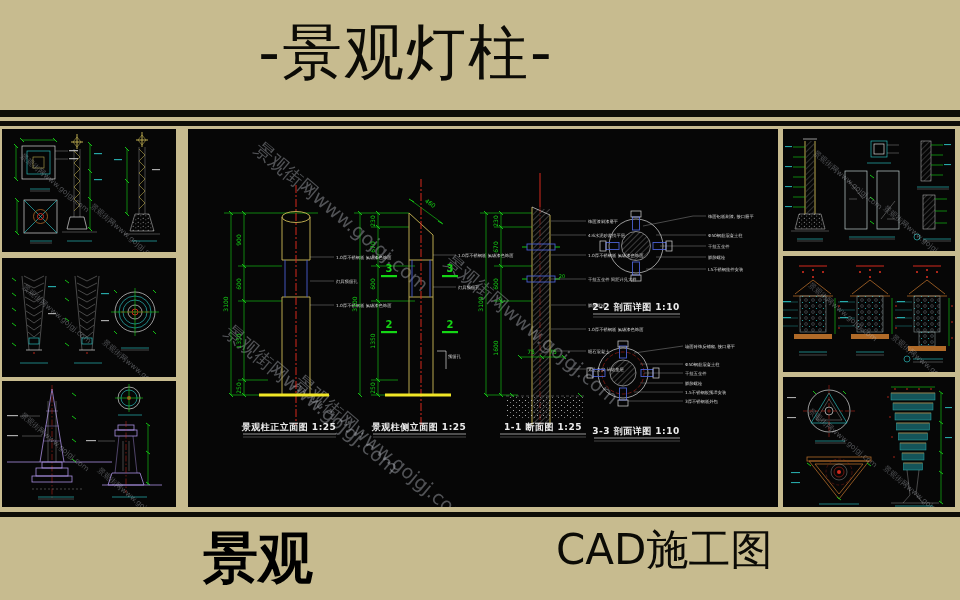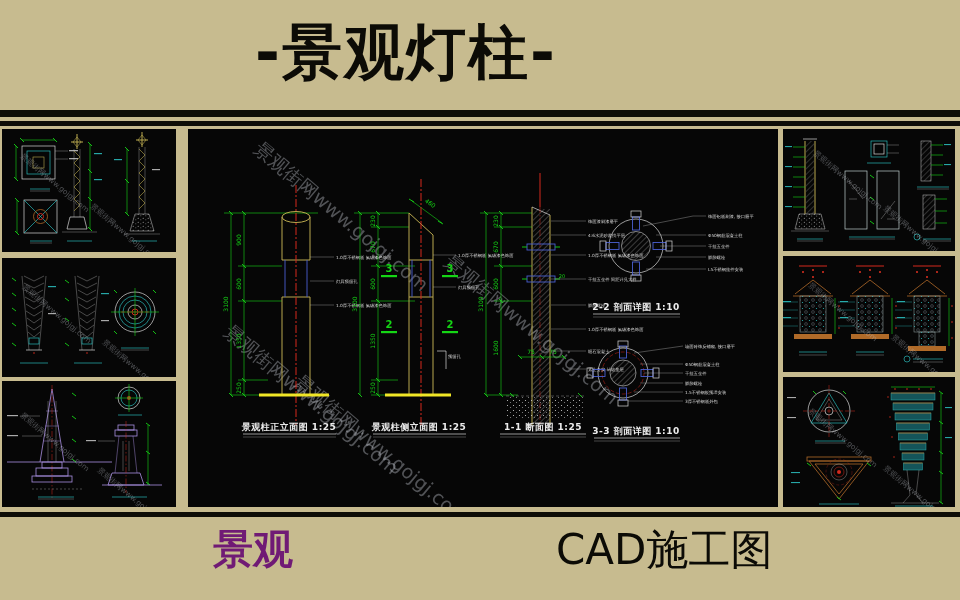--- a/index.html
+++ b/index.html
@@ -3,24 +3,24 @@
 <meta charset="utf-8">
 <style>
   html,body{margin:0;padding:0}
   body{width:960px;height:600px;position:relative;overflow:hidden;
        background:#c7bb8f;font-family:"DejaVu Sans",sans-serif}
   .rule{position:absolute;left:0;width:960px;background:#0e0d07}
   #rule1{top:110px;height:7px}
   #rule2{top:121px;height:5px}
   #rule3{top:512px;height:5px}
   #title{position:absolute;top:22px;left:0;width:812px;text-align:center;
-         font-size:60px;font-weight:bold;color:#0c0b06;letter-spacing:2px;line-height:1}
+         font-size:60px;font-weight:normal;color:#0c0b06;letter-spacing:2px;line-height:1}
   .panel{position:absolute;background:#060606}
   .panel svg{display:block}
-  #footer-left{position:absolute;top:522px;left:213px;font-size:40px;font-weight:bold;color:#701a75}
+  #footer-left{position:absolute;top:522px;left:203px;font-size:55px;font-weight:bold;color:#000000}
   #footer-right{position:absolute;top:522px;left:556px;font-size:42px;font-weight:normal;color:#0c0b06}
   svg text{font-family:"DejaVu Sans",sans-serif}
   .sg{stroke:#15d615;stroke-width:.6;fill:none}
   .sgk{stroke:#15d615;stroke-width:.9;fill:none}
   .sy{stroke:#b9a84e;stroke-width:1;fill:none}
   .syt{stroke:#b9a84e;stroke-width:.6;fill:none}
   .sw{stroke:#d8d8d8;stroke-width:.7;fill:none}
   .swt{stroke:#c8c8c8;stroke-width:.35;fill:none}
   .sr{stroke:#d4291d;stroke-width:1;fill:none}
   .srt{stroke:#d4291d;stroke-width:.5;fill:none}

